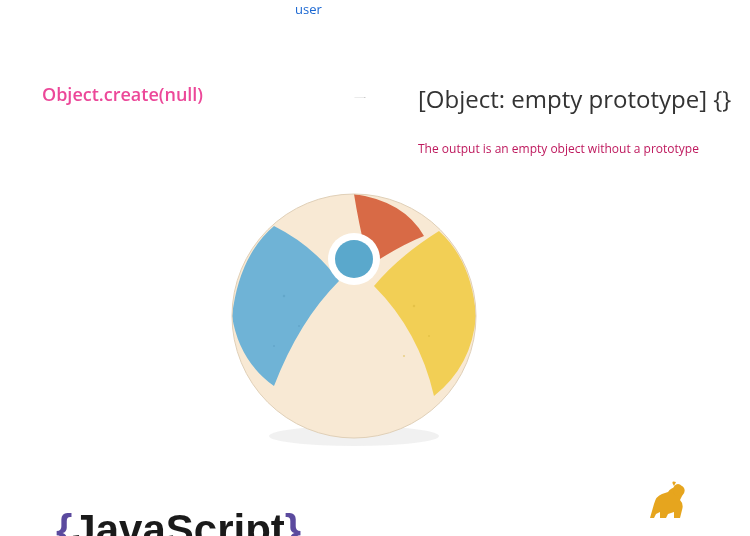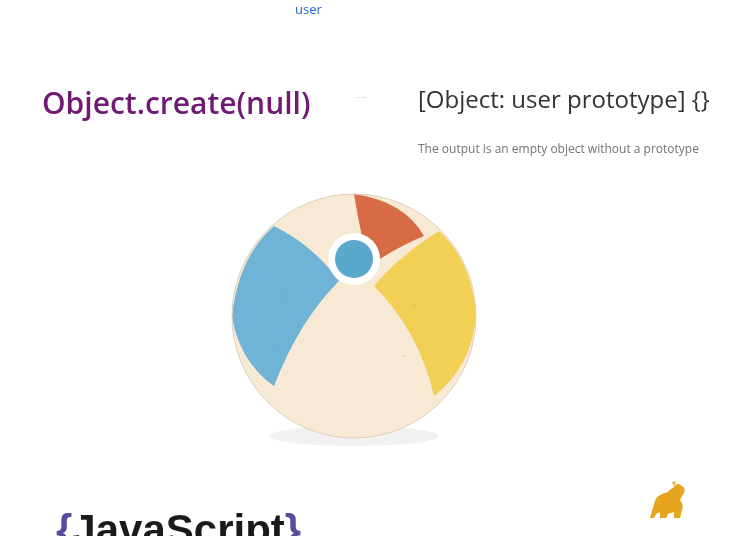--- a/index.html
+++ b/index.html
@@ -20,23 +20,23 @@
       top: 0px;
       left: 295px;
       font-size: 13px;
       color: #1a67d2;
       font-weight: 400;
     }
     .code-text {
       position: absolute;
       top: 82px;
       left: 42px;
-      font-size: 30px;
+      font-size: 18px;
       font-weight: 600;
-      color: #701a75;
+      color: #ec4899;
     }
     .arrow {
       position: absolute;
       top: 97px;
       left: 305px;
       width: 110px;
       height: 2px;
     }
     .arrow-line {
       stroke: #333;
@@ -52,21 +52,21 @@
       left: 418px;
       font-size: 24px;
       font-weight: 400;
       color: #333;
     }
     .caption {
       position: absolute;
       top: 140px;
       left: 418px;
       font-size: 12px;
-      color: #737373;
+      color: #be185d;
       font-weight: 400;
     }
     .beachball {
       position: absolute;
       top: 186px;
       left: 224px;
       width: 260px;
       height: 260px;
     }
     .footer-js {
@@ -95,21 +95,21 @@
 
 <div class="top-label">user</div>
 
 <div class="code-text">Object.create(null)</div>
 
 <svg class="arrow" viewBox="0 0 110 20">
   <line class="arrow-line" x1="0" y1="4" x2="102" y2="4"></line>
   <polygon class="arrow-head" points="102,0 110,4 102,8"></polygon>
 </svg>
 
-<div class="result-text">[Object: user prototype] {}</div>
+<div class="result-text">[Object: empty prototype] {}</div>
 
 <div class="caption">The output is an empty object without a prototype</div>
 
 <svg class="beachball" viewBox="0 0 260 260">
   <defs>
     <clipPath id="ballClip">
       <circle cx="130" cy="130" r="122"></circle>
     </clipPath>
   </defs>
 

